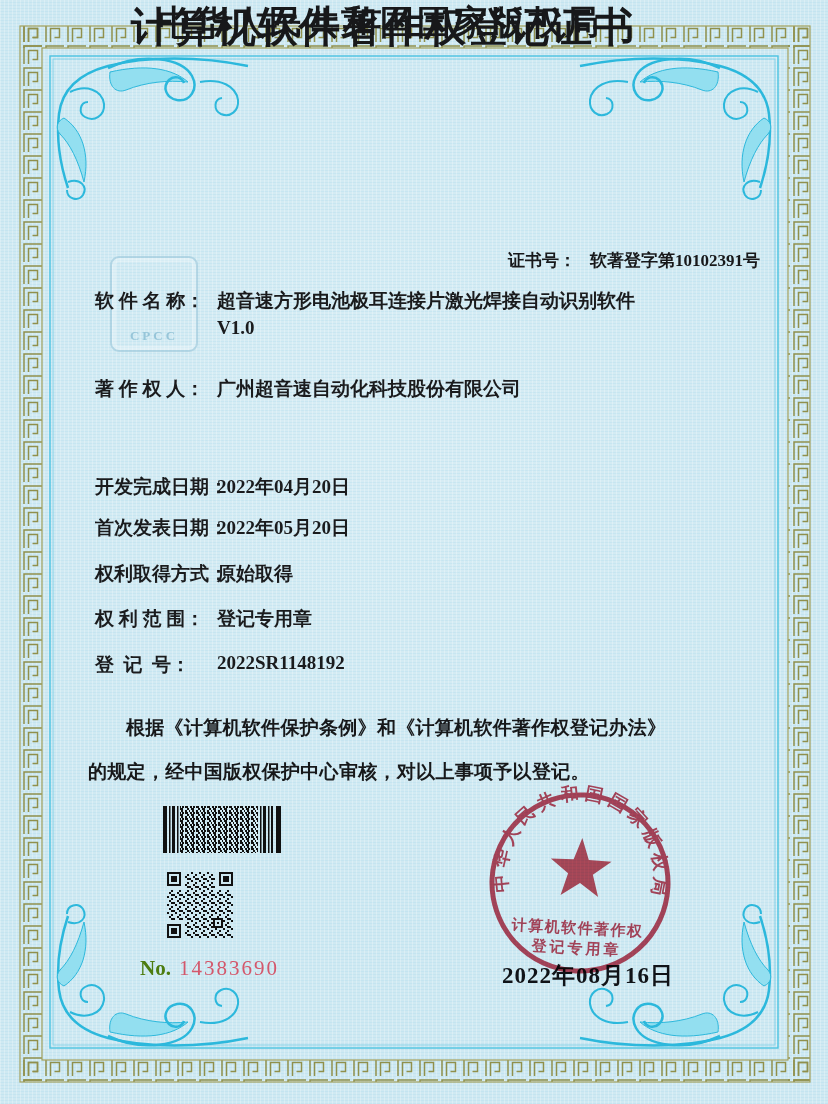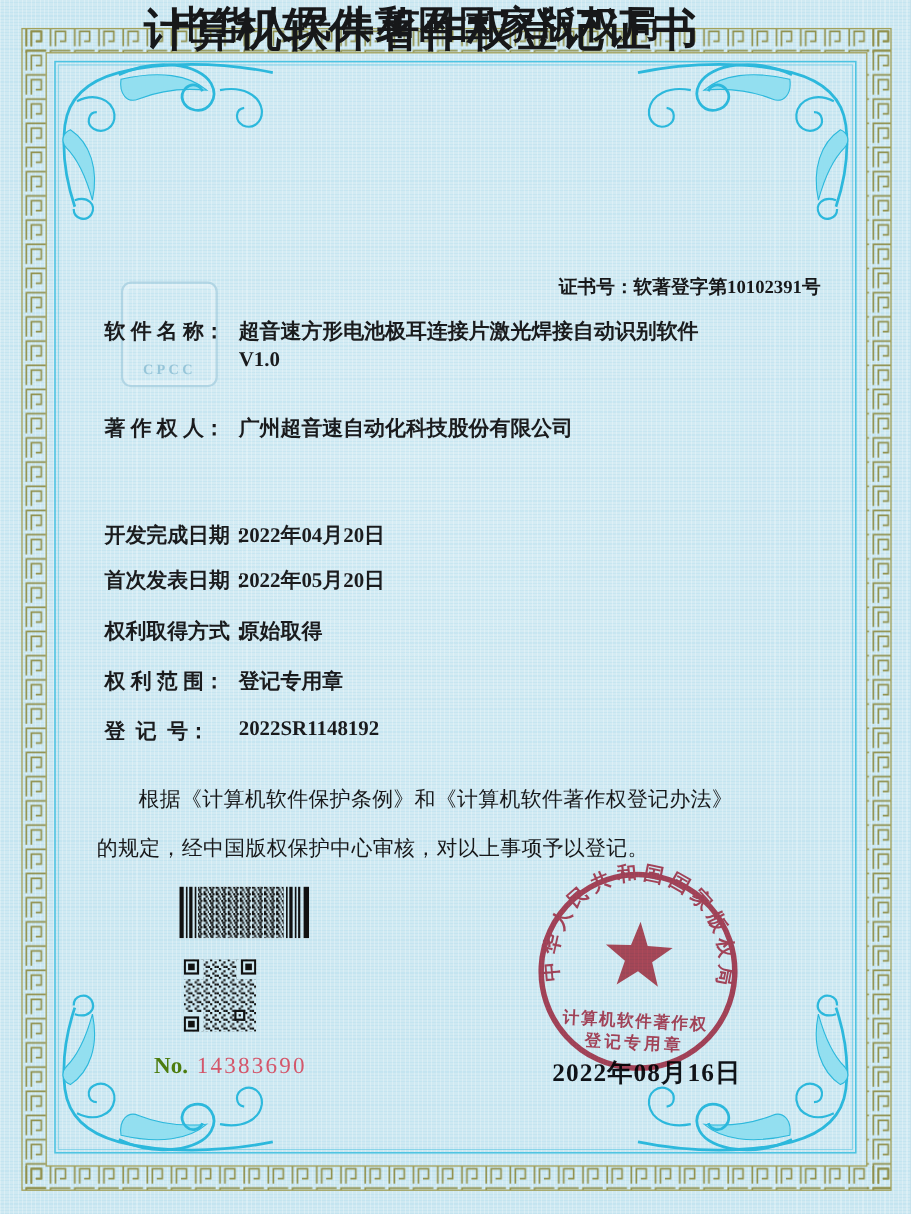--- a/index.html
+++ b/index.html
@@ -20,28 +20,28 @@
   .txt{position:absolute;color:#17181a;z-index:3;}
   .authority{
     left:0;top:136;width:760px;text-align:center;
     font-size:34px;font-weight:700;letter-spacing:3px;
   }
   .cert-title{
     left:0;top:188;width:766px;text-align:center;
     font-size:41px;font-weight:700;letter-spacing:1px;
   }
   .cert-no{left:508px;top:249px;font-size:17px;font-weight:600;white-space:nowrap;}
-  .cert-no .lab{margin-right:0;}
+  .cert-no .lab{margin-right:14px;}
   .row{position:absolute;left:95px;font-size:19px;font-weight:600;z-index:3;color:#1a1b1d;}
   .flabel{display:inline-block;white-space:pre;}
   .fvalue{position:absolute;left:122px;top:0;white-space:pre;text-align:right;}
   .fvalue.line2{top:29px;}
   .statement{
     left:88px;top:706px;width:584px;
-    font-size:19px;line-height:44px;font-weight:400;
+    font-size:19px;line-height:44px;font-weight:700;
     text-indent:2em;letter-spacing:.3px;
   }
   .serial{left:140px;top:956px;font-size:21px;white-space:nowrap;}
   .serial .pfx{color:#4d7c0f;font-weight:600;margin-right:8px;}
   .serial .num{color:#d4576b;letter-spacing:2px;font-weight:400;}
   .issue-date{left:502px;top:960px;font-size:23px;font-weight:600;letter-spacing:1px;color:#101318;}
   .embossed{
     position:absolute;left:110px;top:256px;width:88px;height:96px;z-index:2;
     border:2px solid rgba(150,195,215,.55);border-radius:9px;
     box-shadow:inset 0 0 0 4px rgba(255,255,255,.28);

